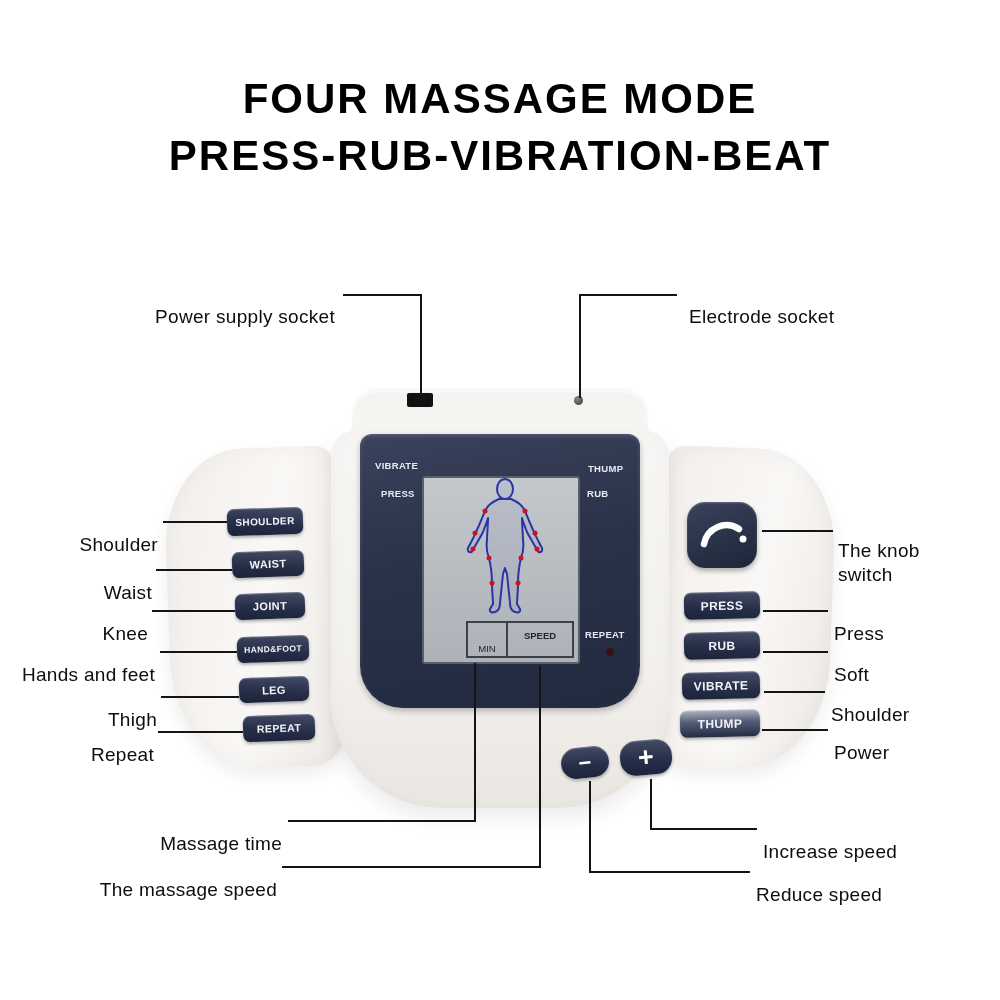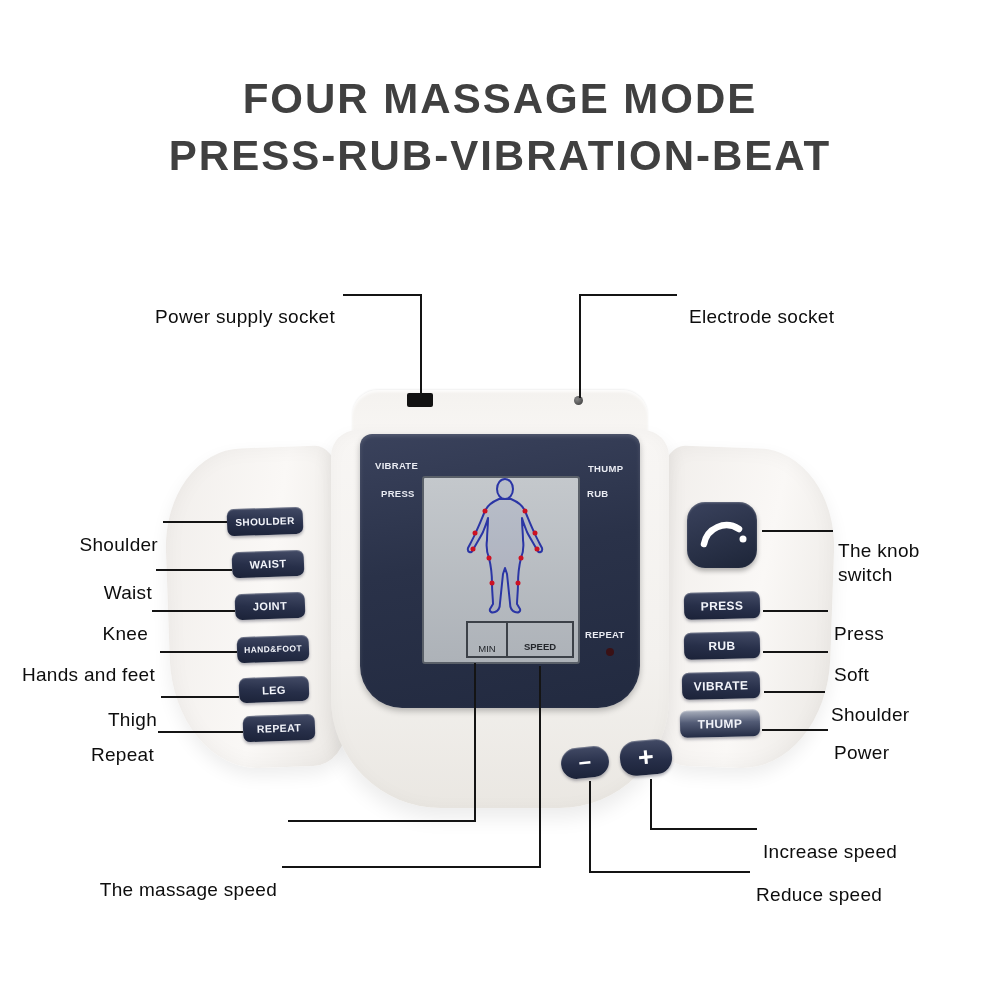--- a/index.html
+++ b/index.html
@@ -1,21 +1,21 @@
 <!DOCTYPE html>
 <html><head>
 <meta charset="utf-8">
 <style>
   html,body{margin:0;padding:0;background:#fff;}
   #canvas{position:relative;width:1000px;height:1000px;background:#fff;overflow:hidden;
           font-family:"Liberation Sans",sans-serif;color:#111;}
 
   
   .title{position:absolute;top:70px;left:0;width:1000px;text-align:center;
-         font-weight:700;font-size:42px;letter-spacing:2px;line-height:57px;color:#404040;}
+         font-weight:700;font-size:42px;letter-spacing:2px;line-height:57px;color:#000000;}
 
   
   .co{position:absolute;font-size:19px;line-height:24px;color:#0d0d0d;letter-spacing:.3px;}
   .co-r{text-align:right;}
 
   
   .wing{position:absolute;width:174px;height:320px;
         background:linear-gradient(100deg,#f1eeeb 0%,#faf8f6 55%,#ebe8e4 100%);
         box-shadow:0 8px 18px rgba(0,0,0,.07), inset 0 0 22px rgba(0,0,0,.045);}
   .wing-l{left:168px;top:448px;border-radius:78px 22px 34px 86px / 100px 30px 40px 112px;transform:rotate(-2deg);}
@@ -38,21 +38,21 @@
         background:linear-gradient(180deg,#c4c8cc,#adb2b8);
         border:2px solid #5a6069;border-radius:3px;box-sizing:border-box;}
   .slabel{position:absolute;color:#e9ebf2;font-size:9.5px;font-weight:600;letter-spacing:.3px;}
   .repeat-dot{position:absolute;left:606px;top:648px;width:8px;height:8px;border-radius:50%;background:#3a1115;}
   .figure-svg{position:absolute;left:422px;top:478px;}
   .info-box{position:absolute;left:466px;top:621px;width:108px;height:37px;border:2px solid #3c4148;
         box-sizing:border-box;display:flex;}
   .min-cell{width:38px;border-right:2px solid #3c4148;display:flex;align-items:flex-end;justify-content:center;
         font-size:9.5px;font-weight:400;color:#23262b;padding-bottom:2px;}
   .speed-cell{flex:1;display:flex;align-items:flex-start;justify-content:center;
-        font-size:9.5px;font-weight:700;color:#23262b;padding-top:18px;}
+        font-size:9.5px;font-weight:700;color:#23262b;padding-top:7px;}
 
   
   .btn{position:absolute;display:flex;align-items:center;justify-content:center;color:#f2f4fa;font-weight:700;
        background:linear-gradient(185deg,#454d68 0%,#272f49 55%,#1b2238 100%);
        border-radius:7px;box-shadow:0 2px 3px rgba(40,40,60,.35), inset 0 1px 1px rgba(255,255,255,.28);
        letter-spacing:.4px;}
   .btn-l{transform:rotate(-2deg);}
   .btn-r{transform:rotate(-1.2deg);font-size:12px;}
   .btn-thump{background:linear-gradient(180deg,#abb1be 0%,#535c76 45%,#242c45 100%);}
   .knob{position:absolute;left:687px;top:502px;width:70px;height:66px;border-radius:18px;
@@ -76,20 +76,21 @@
     <div>PRESS-RUB-VIBRATION-BEAT</div>
   </div>
 
   <div class="co co-r z10" style="left:120px;top:283px;width:215px">Power supply socket</div>
   <div class="co co-r z10" style="left:40px;top:511px;width:118px">Shoulder</div>
   <div class="co co-r z10" style="left:40px;top:559px;width:112px">Waist</div>
   <div class="co co-r z10" style="left:40px;top:600px;width:108px">Knee</div>
   <div class="co co-r z10" style="left:5px;top:641px;width:150px">Hands and feet</div>
   <div class="co co-r z10" style="left:40px;top:686px;width:117px">Thigh</div>
   <div class="co co-r z10" style="left:40px;top:721px;width:114px">Repeat</div>
+  <div class="co co-r z10" style="left:100px;top:810px;width:182px">Massage time</div>
   <div class="co co-r z10" style="left:60px;top:856px;width:217px">The massage speed</div>
 
   <div class="co z10" style="left:689px;top:283px">Electrode socket</div>
   <div class="co z10" style="left:838px;top:517px;width:110px">The knob switch</div>
   <div class="co z10" style="left:834px;top:600px">Press</div>
   <div class="co z10" style="left:834px;top:641px">Soft</div>
   <div class="co z10" style="left:831px;top:681px">Shoulder</div>
   <div class="co z10" style="left:834px;top:719px">Power</div>
   <div class="co z10" style="left:763px;top:818px">Increase speed</div>
   <div class="co z10" style="left:756px;top:861px">Reduce speed</div>

